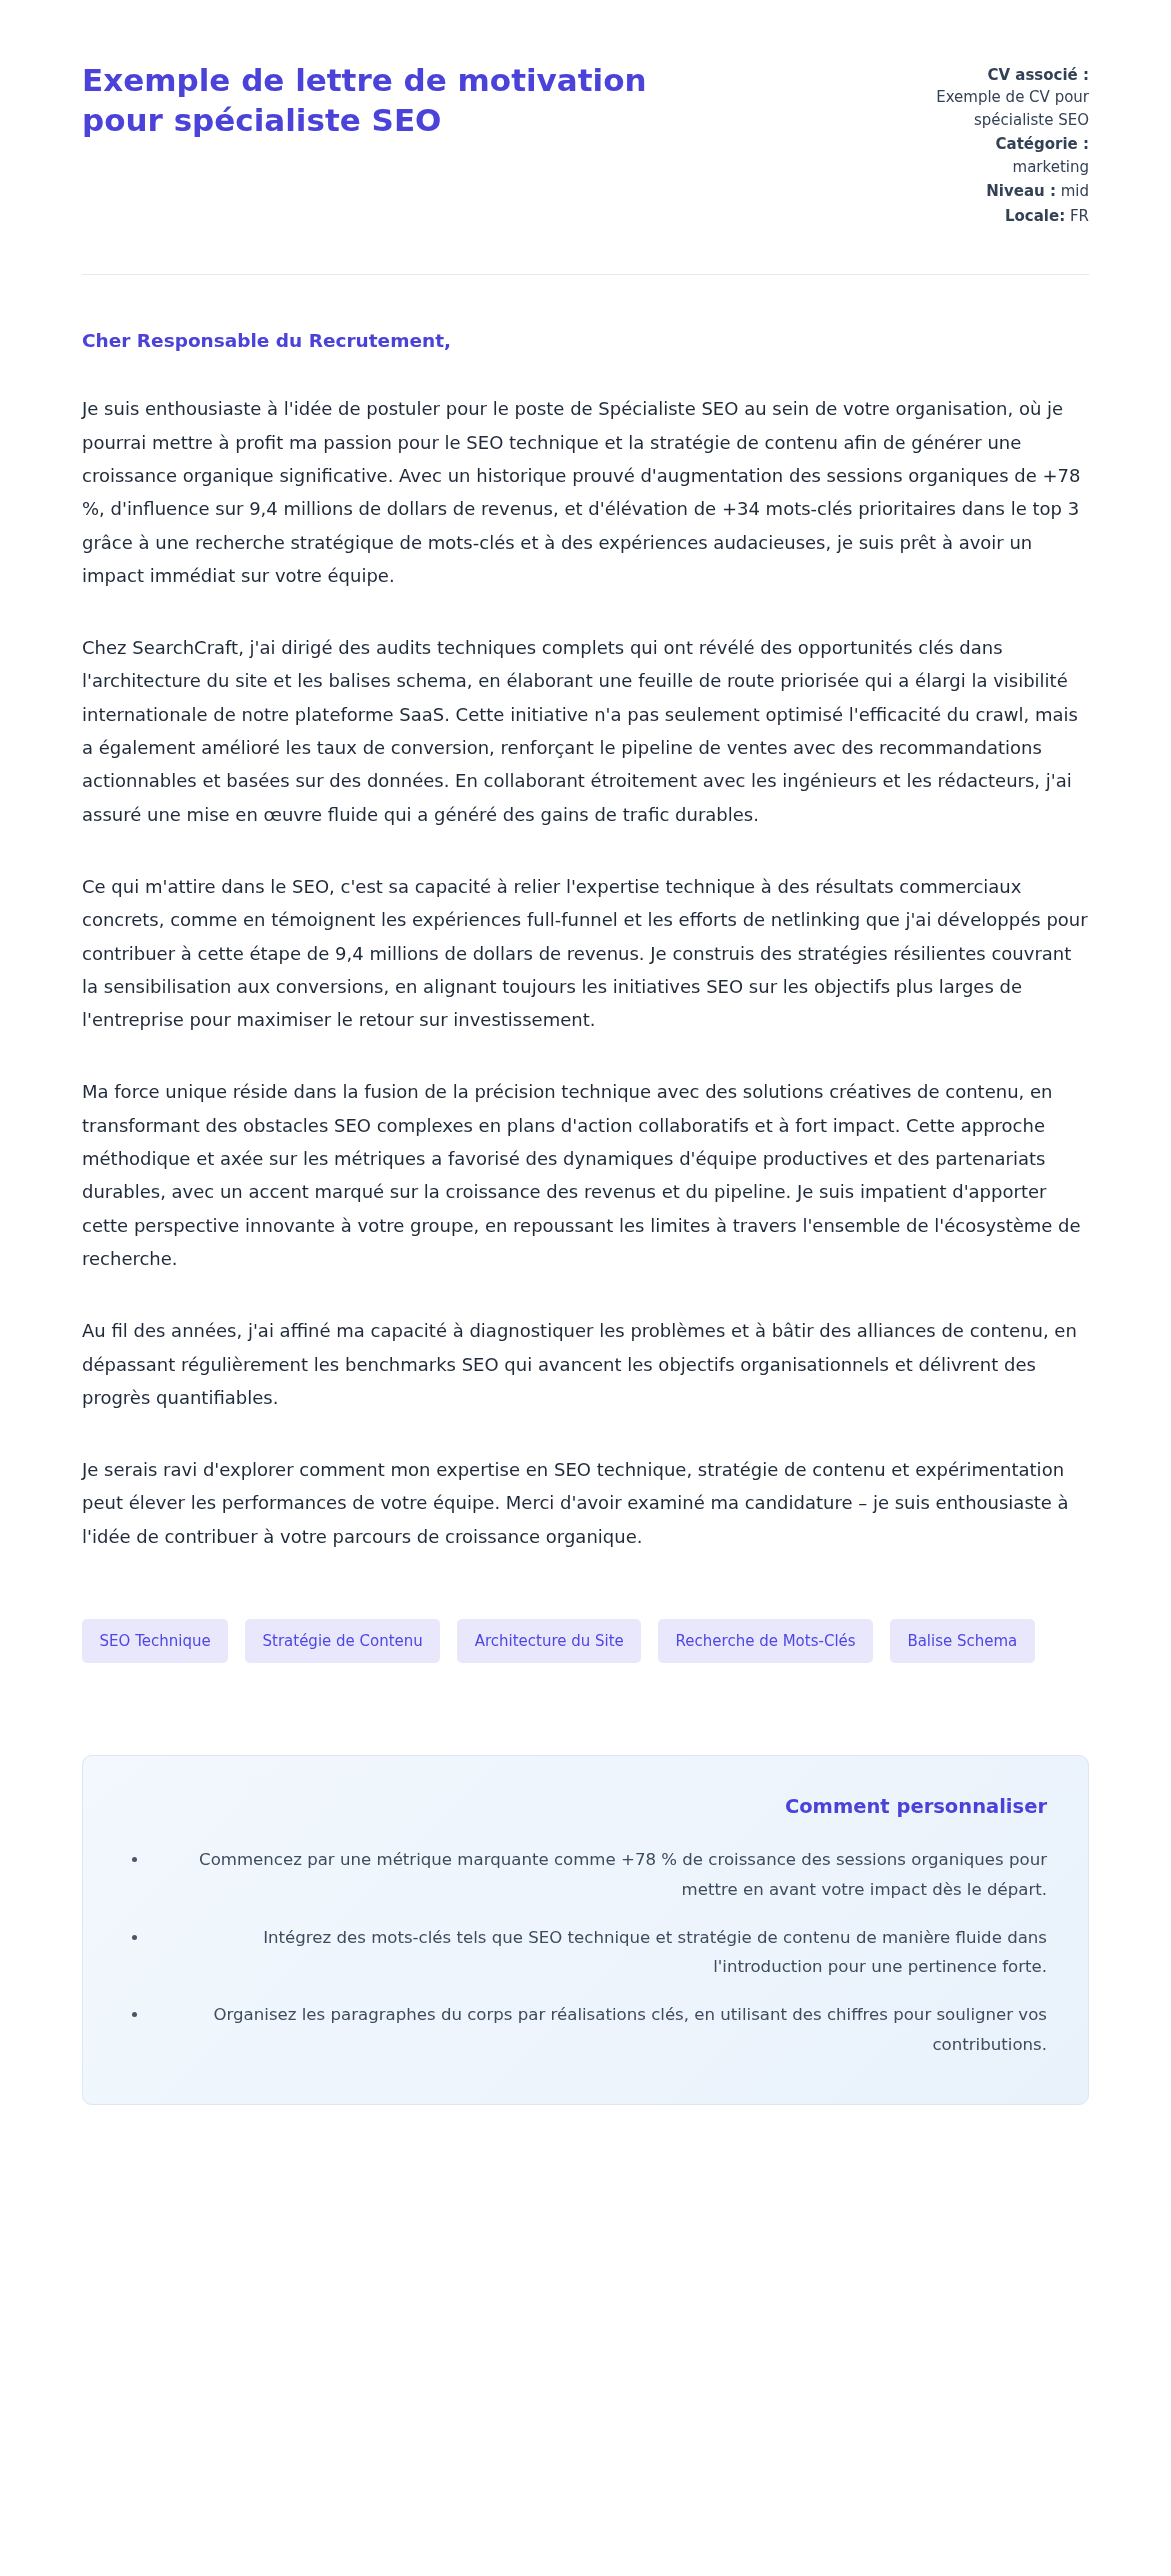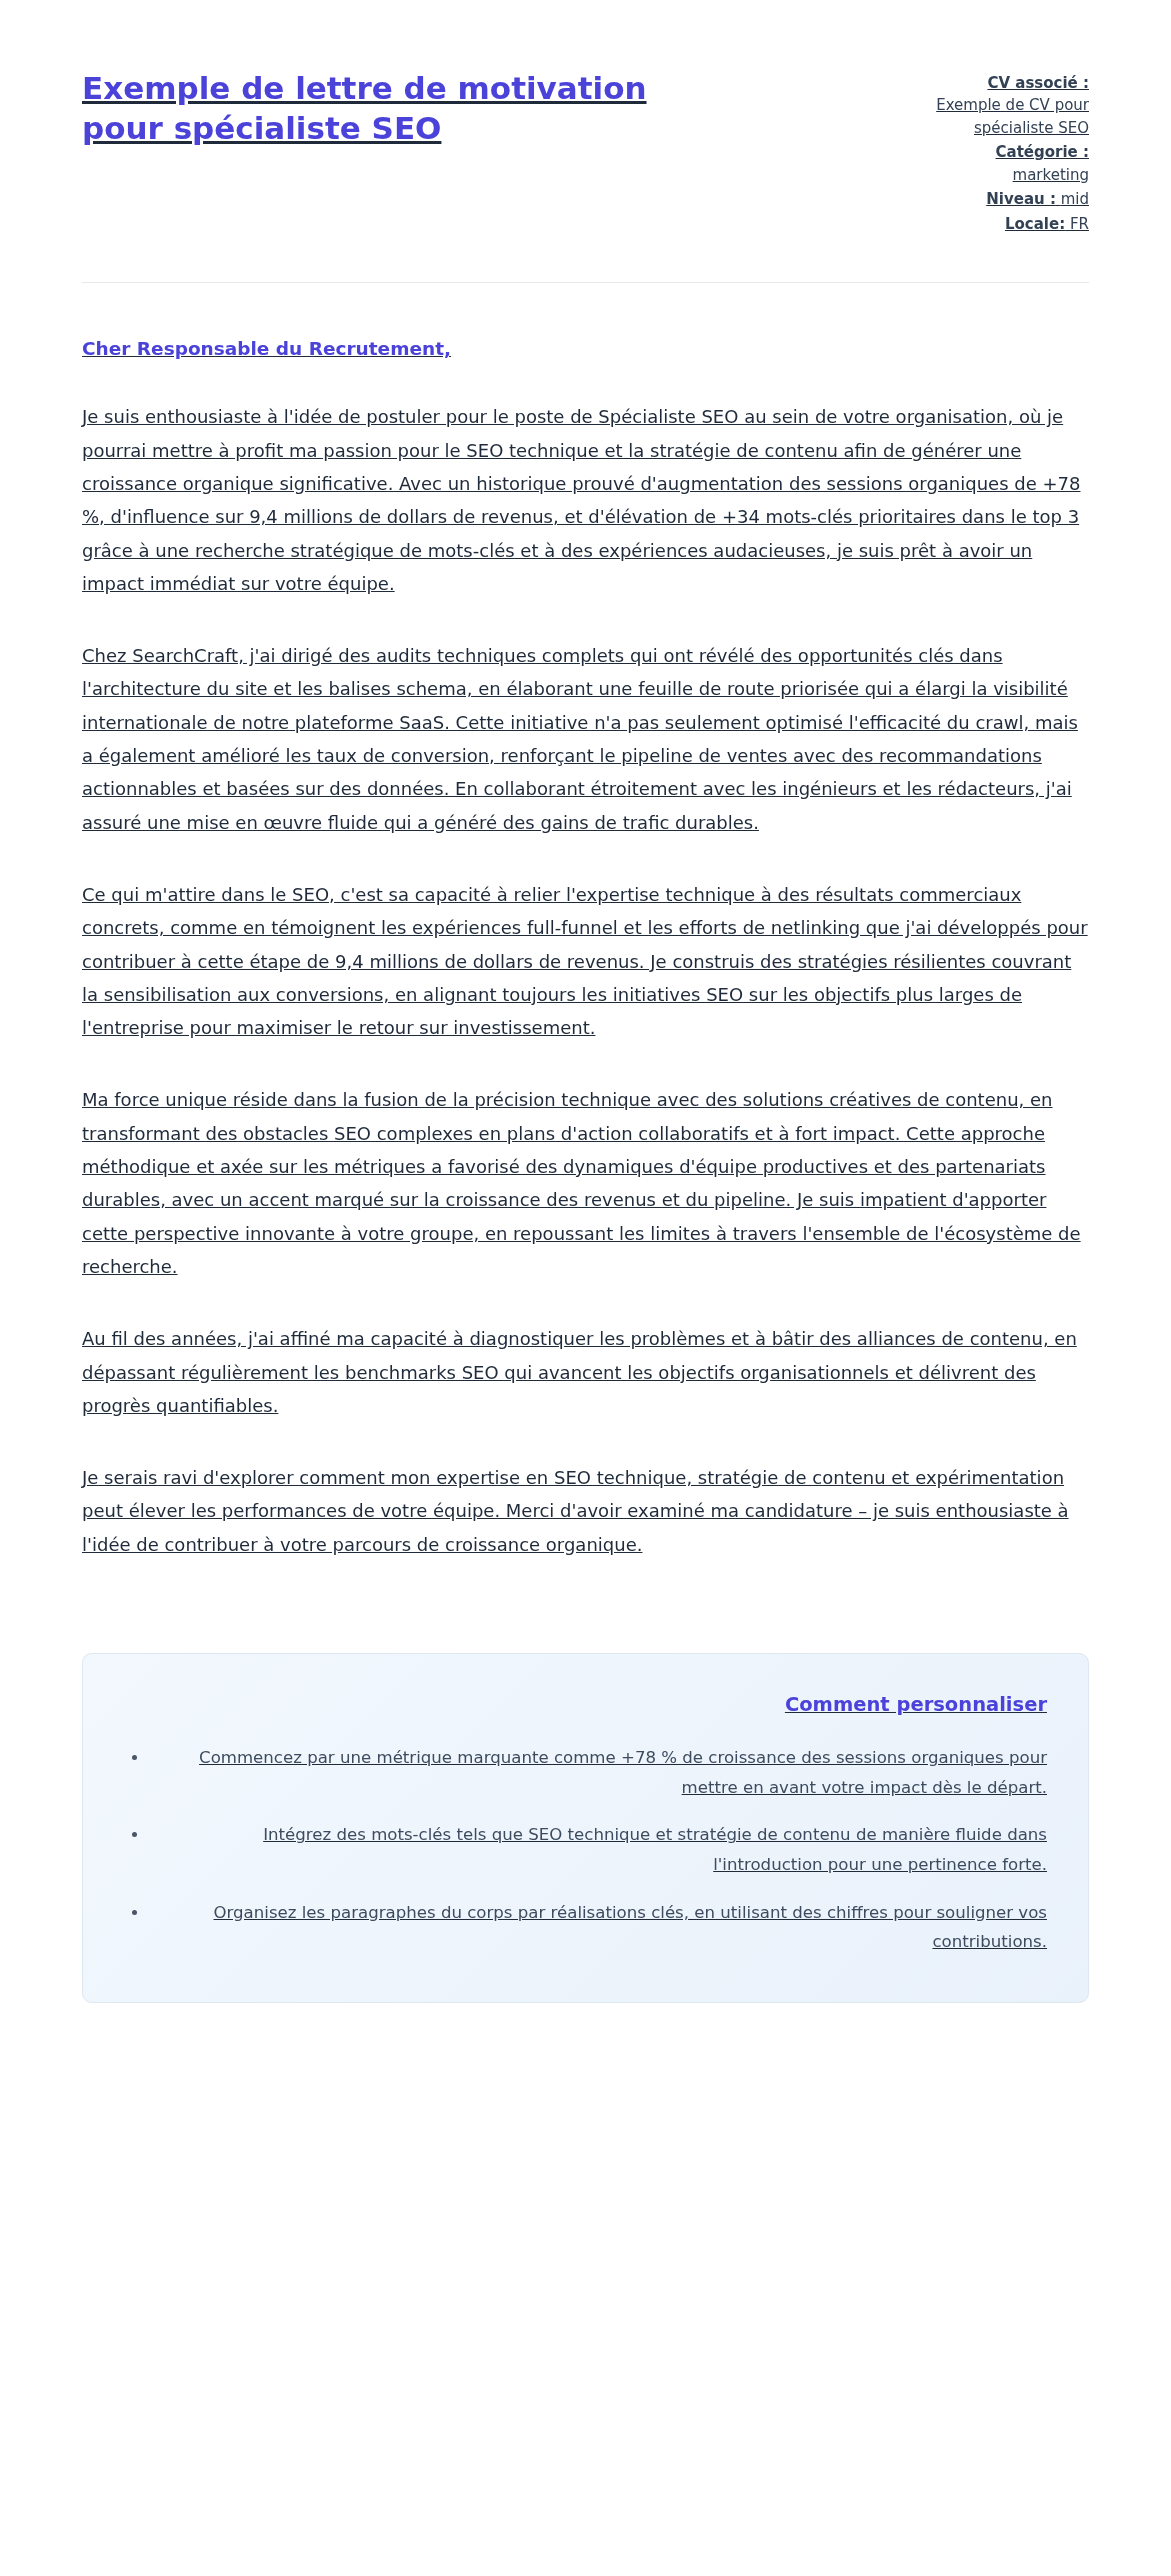--- a/index.html
+++ b/index.html
@@ -16,23 +16,22 @@
   }
   * { box-sizing: border-box; }
   html, body { margin: 0; padding: 0; background: #ffffff; }
   body {
     font-family: "DejaVu Sans", "Liberation Sans", sans-serif;
     color: var(--body);
     width: 1171px;
   }
   .page {
     width: 1007px;
-    margin: 8px auto;
+    margin: 0 auto;
     padding: 60px 0 88px;
-    text-decoration: underline;
   }
   .header {
     display: flex;
     justify-content: space-between;
     align-items: flex-start;
     gap: 47px;
   }
   .header-left { max-width: 630px; }
   .title {
     margin: 0 0 13.7px;
@@ -183,20 +182,32 @@
 
         <p class="para">Ma force unique réside dans la fusion de la précision technique avec des solutions créatives de contenu, en transformant des obstacles SEO complexes en plans d'action collaboratifs et à fort impact. Cette approche méthodique et axée sur les métriques a favorisé des dynamiques d'équipe productives et des partenariats durables, avec un accent marqué sur la croissance des revenus et du pipeline. Je suis impatient d'apporter cette perspective innovante à votre groupe, en repoussant les limites à travers l'ensemble de l'écosystème de recherche.</p>
 
         <p class="para">Au fil des années, j'ai affiné ma capacité à diagnostiquer les problèmes et à bâtir des alliances de contenu, en dépassant régulièrement les benchmarks SEO qui avancent les objectifs organisationnels et délivrent des progrès quantifiables.</p>
 
         <p class="para">Je serais ravi d'explorer comment mon expertise en SEO technique, stratégie de contenu et expérimentation peut élever les performances de votre équipe. Merci d'avoir examiné ma candidature – je suis enthousiaste à l'idée de contribuer à votre parcours de croissance organique.</p>
       </div>
 
   </section>
 
+  <div class="tags">
+
+      <span class="tag">SEO Technique</span>
+
+      <span class="tag">Stratégie de Contenu</span>
+
+      <span class="tag">Architecture du Site</span>
+
+      <span class="tag">Recherche de Mots-Clés</span>
+
+      <span class="tag">Balise Schema</span>
+    </div>
 
   <section class="tips">
     <h3 class="tips-title">Comment personnaliser</h3>
     <ul>
 
         <li class="tip">Commencez par une métrique marquante comme +78 % de croissance des sessions organiques pour mettre en avant votre impact dès le départ.</li>
 
         <li class="tip">Intégrez des mots-clés tels que SEO technique et stratégie de contenu de manière fluide dans l'introduction pour une pertinence forte.</li>
 
         <li class="tip">Organisez les paragraphes du corps par réalisations clés, en utilisant des chiffres pour souligner vos contributions.</li>

